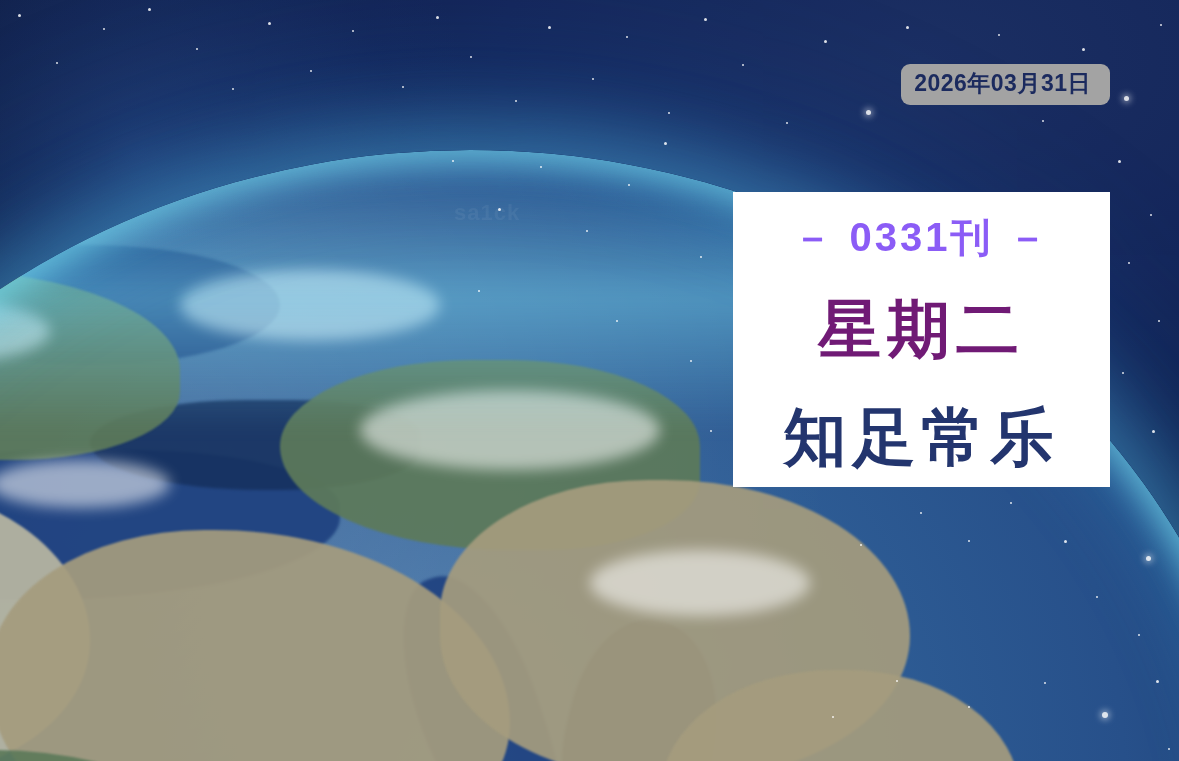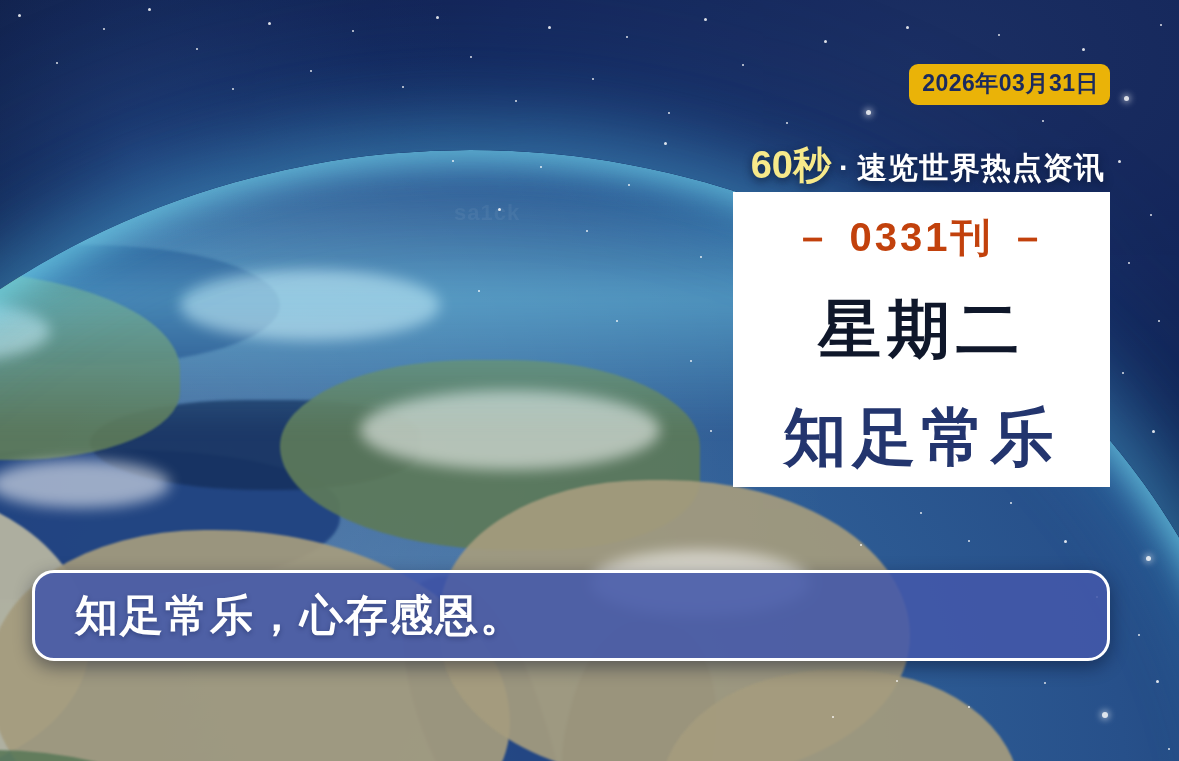--- a/index.html
+++ b/index.html
@@ -130,25 +130,25 @@
     color: #f2f3f5;
     margin-top: -6px;
     text-shadow: 0 5px 12px rgba(10,25,60,0.55);
   }
 
   
   .date-pill {
     position: absolute;
     right: 69px;
     top: 64px;
-    background: #eab308;
+    background: #a3a3a3;
     color: #1b2a5e;
     font-size: 23px;
     font-weight: 700;
-    padding: 4px 11px 6px 13px;
+    padding: 4px 19px 6px 13px;
     border-radius: 9px;
     letter-spacing: 0.5px;
     z-index: 7;
     white-space: nowrap;
   }
 
   
   .tagline {
     position: absolute;
     right: 74px;
@@ -189,28 +189,28 @@
     background: #ffffff;
     z-index: 7;
     display: flex;
     flex-direction: column;
     align-items: center;
     justify-content: flex-start;
     padding-top: 18px;
     box-sizing: border-box;
   }
   .issue {
-    color: #c2410c;
+    color: #8b5cf6;
     font-size: 40px;
     font-weight: 700;
     letter-spacing: 3px;
     white-space: nowrap;
   }
   .weekday {
-    color: #0f172a;
+    color: #701a75;
     font-size: 63px;
     font-weight: 700;
     letter-spacing: 6px;
     margin-top: 22px;
     white-space: nowrap;
   }
   .lunar {
     color: #23356e;
     font-size: 63px;
     font-weight: 700;
@@ -361,29 +361,21 @@
     <div class="star" style="left:896px; top:680px; width:2px; height:2px;"></div>
     <div class="star" style="left:832px; top:716px; width:2px; height:2px;"></div>
     <div class="star" style="left:1168px;top:748px; width:2px; height:2px;"></div>
   </div>
 
   <div class="watermark">sa1ck</div>
 
 
   <div class="date-pill">2026年03月31日</div>
 
-  <div class="tagline">
-    <span class="tag-60">60秒</span>
-    <span class="tag-dot">·</span>
-    <span class="tag-rest">速览世界热点资讯</span>
-  </div>
 
   <div class="info-card">
     <div class="issue">－ 0331刊 －</div>
     <div class="weekday">星期二</div>
     <div class="lunar">知足常乐</div>
   </div>
 
-  <div class="quote-bar">
-    <span class="quote-text">知足常乐，心存感恩。</span>
-  </div>
 
 </div>
 
 </body></html>

